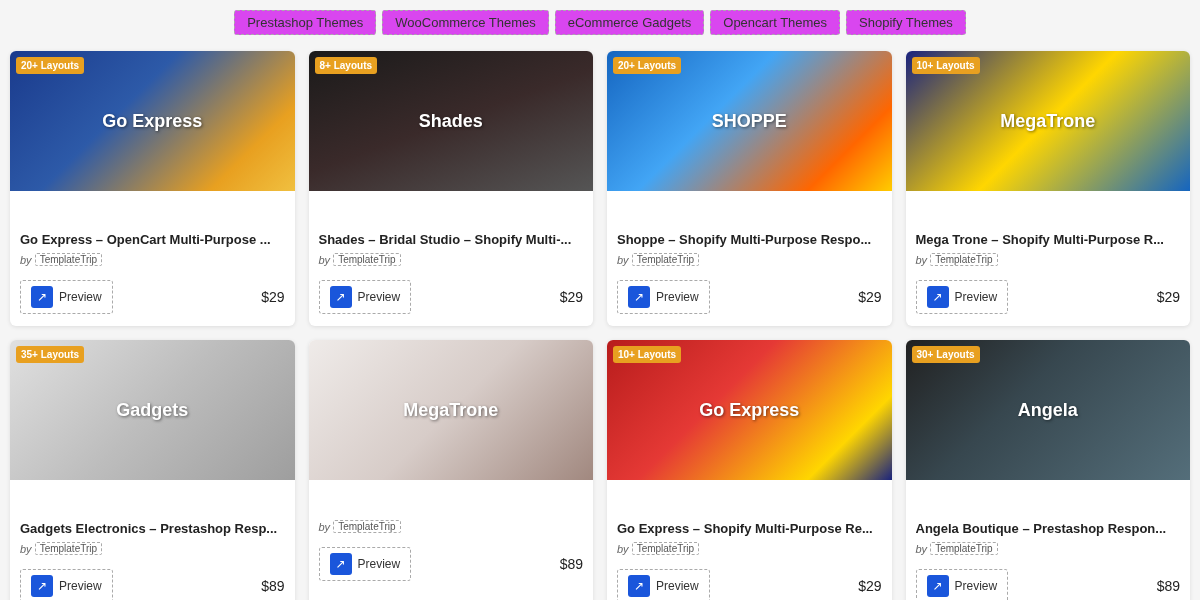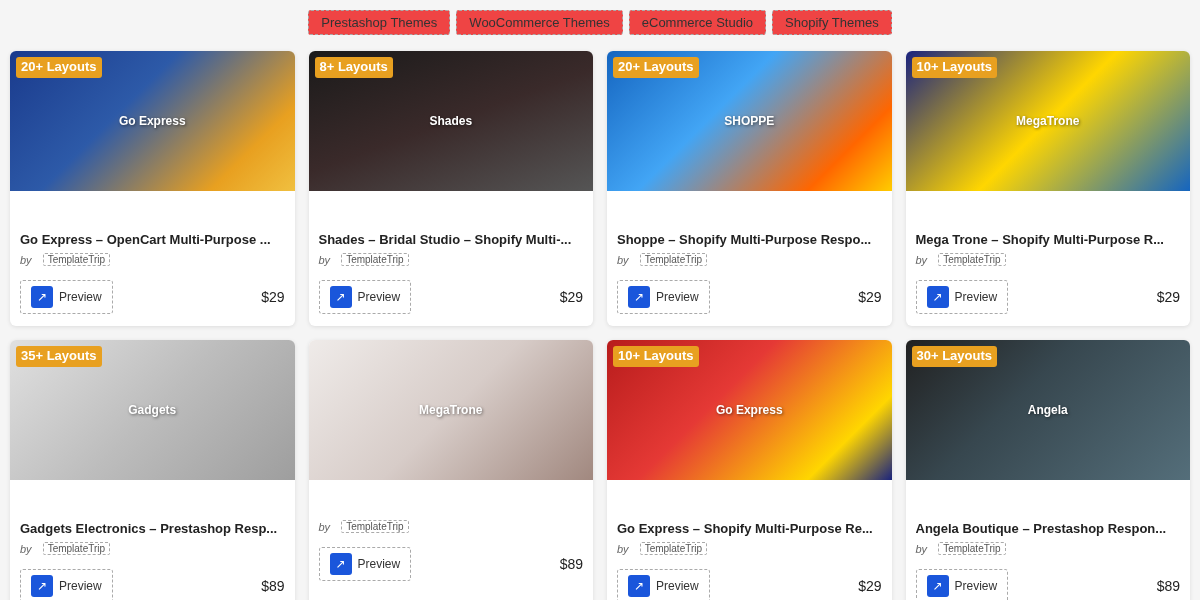--- a/index.html
+++ b/index.html
@@ -17,21 +17,21 @@
       margin-bottom: 16px;
       flex-wrap: wrap;
     }
     .nav-tab {
       border: 1px dashed #aaa;
       padding: 4px 12px;
       font-size: 13px;
       color: #333;
       border-radius: 3px;
       cursor: pointer;
-      background: #ef4444;
+      background: #d946ef;
     }
 
     
     .product-grid {
       display: grid;
       grid-template-columns: repeat(4, 1fr);
       gap: 14px;
     }
 
     
@@ -50,39 +50,39 @@
       position: relative;
       background: #ddd;
     }
 
     .badge {
       position: absolute;
       top: 6px;
       left: 6px;
       background: #e8a020;
       color: white;
-      font-size: 13px;
+      font-size: 10px;
       font-weight: bold;
       padding: 2px 5px;
       border-radius: 3px;
       line-height: 1.3;
       text-align: center;
     }
 
     .thumb-inner {
       width: 100%;
       height: 100%;
       display: flex;
       align-items: center;
       justify-content: center;
     }
 
     .thumb-logo {
       color: white;
-      font-size: 12px;
+      font-size: 18px;
       font-weight: bold;
       text-align: center;
       text-shadow: 1px 1px 3px rgba(0,0,0,0.5);
     }
 
     .product-info {
       padding: 8px 10px 6px;
       margin-top: 32px;
     }
 
@@ -96,21 +96,21 @@
       overflow: hidden;
       text-overflow: ellipsis;
     }
 
     .product-author {
       font-size: 11px;
       color: #666;
       margin-bottom: 8px;
       display: flex;
       align-items: center;
-      gap: 11px;
+      gap: 3px;
     }
 
     .author-by {
       font-style: italic;
     }
 
     .author-name {
       border: 1px dashed #aaa;
       padding: 0 4px;
       border-radius: 2px;
@@ -156,21 +156,22 @@
       font-weight: normal;
       color: #222;
     }
   </style>
 </head>
 <body>
 
 <div class="nav-tabs">
 <div class="nav-tab">Prestashop Themes</div>
     <div class="nav-tab">WooCommerce Themes</div>
-    <div class="nav-tab">eCommerce Studio</div>
+    <div class="nav-tab">eCommerce Gadgets</div>
+    <div class="nav-tab">Opencart Themes</div>
     <div class="nav-tab">Shopify Themes</div>
   </div>
 
 <div class="product-grid">
 <div class="product-card">
       <div class="product-thumbnail" style="background: linear-gradient(135deg, #1a3a8c 0%, #2d5aa8 40%, #e8a020 80%, #f0c040 100%)">
         <div class="thumb-inner">
           <div class="thumb-logo">Go Express</div>
         </div>
         <div class="badge">20+

